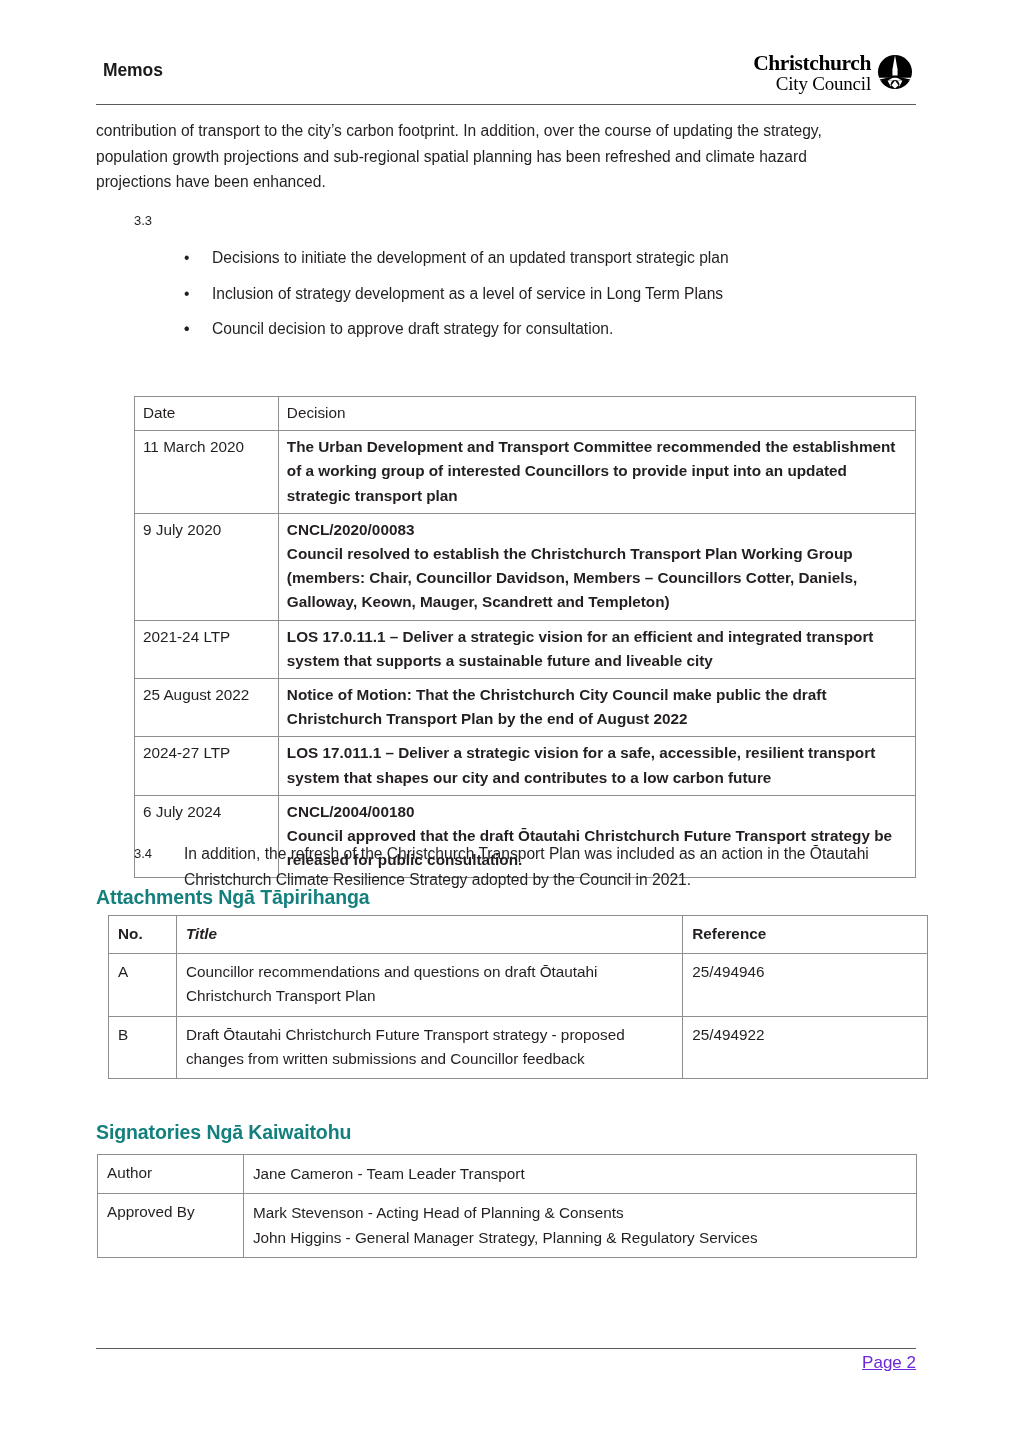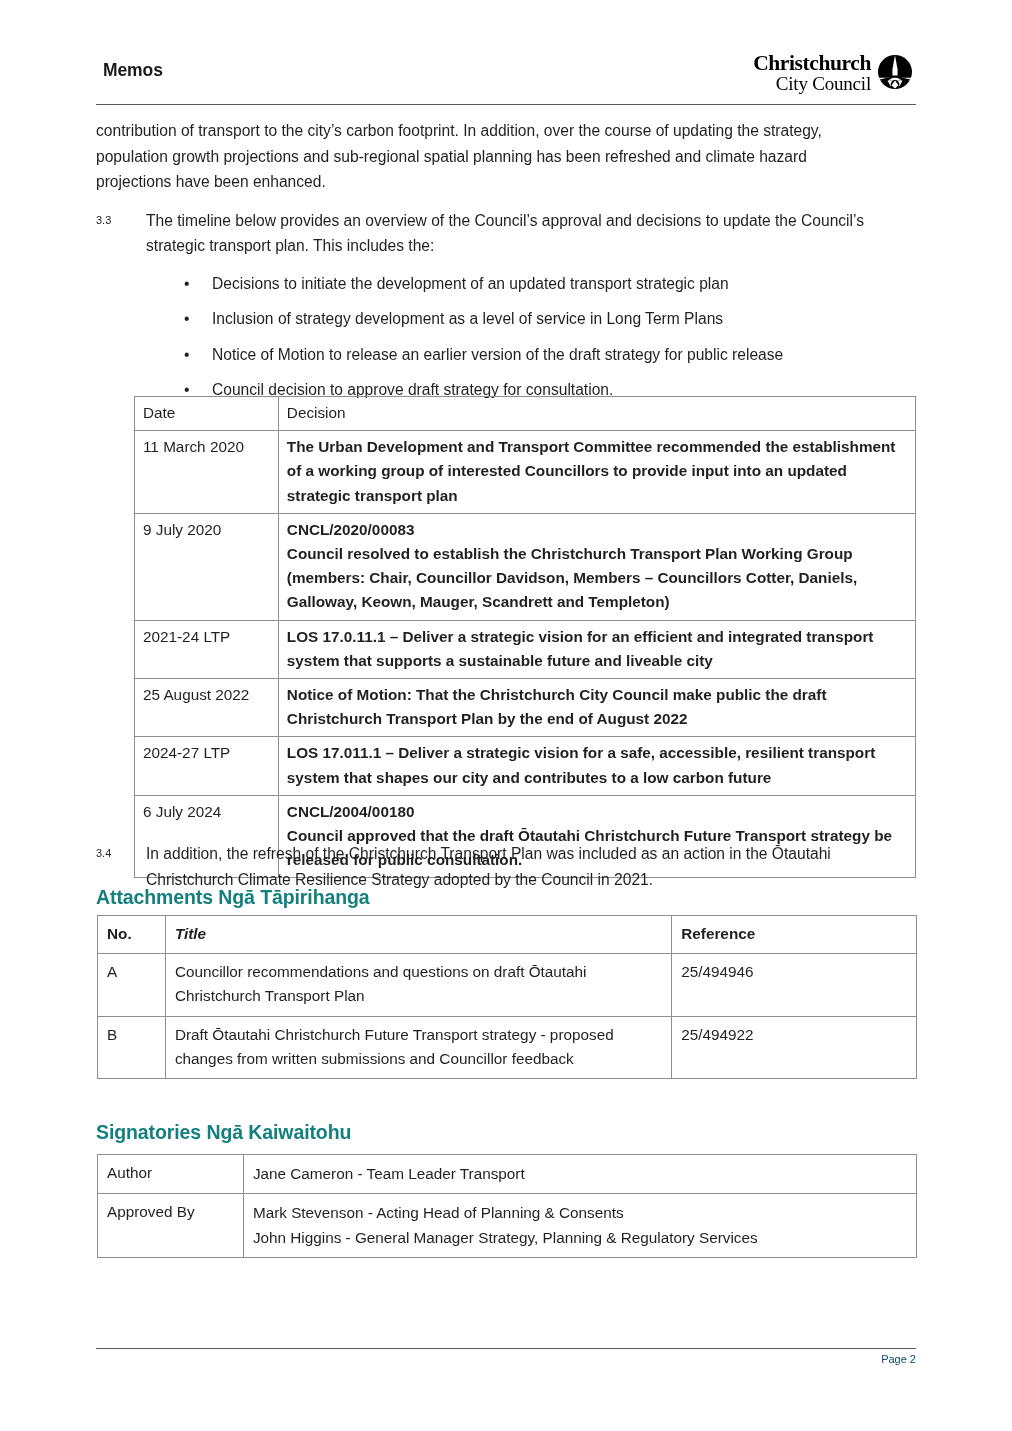--- a/index.html
+++ b/index.html
@@ -95,21 +95,22 @@
     width: 736px;
   }
 
   .numbered {
     display: flex;
     margin-top: 13px;
   }
   .numbered .num {
     width: 50px;
     flex: 0 0 50px;
-    font-size: 11px;
+    margin-left: 38px;
+    font-size: 13px;
     line-height: 25.5px;
   }
   .numbered .body {
     flex: 1 1 auto;
     font-size: 15.6px;
     line-height: 25.5px;
   }
 
   ul.bullets {
     margin: 12px 0 0 0;
@@ -168,21 +169,21 @@
     color: #14807e;
     letter-spacing: -0.1px;
     margin: 0;
   }
 
   .attach-heading { position: absolute; left: 0px; top: 768px; }
   .sign-heading  { position: absolute; left: 0px; top: 1003px; }
 
   .attach-table {
     position: absolute;
-    left: 1px;
+    left: 12px;
     top: 797px;
     width: 820px;
   }
   .attach-table td, .attach-table th { padding: 6px 9px 7px 9px; }
   .attach-table .c-no  { width: 68px; }
   .attach-table .c-ti  { width: 507px; }
   .attach-table .c-ref { width: 245px; }
 
   .sign-table {
     position: absolute;
@@ -201,22 +202,23 @@
     left: 96px;
     top: 1348px;
     width: 820px;
     height: 0;
     border-top: 1.6px solid #5a5a5a;
   }
   .footer-page {
     position: absolute;
     right: 96px;
     top: 1353px;
-    font-size: 11px;
-    color: #0c4a6e;
+    font-size: 17px;
+    color: #6d28d9;
+    text-decoration: underline;
   }
 </style>
 </head>
 <body>
 
 <div class="page">
 
   <div class="doc-header">
     <div class="header-title">Memos</div>
 
@@ -240,27 +242,26 @@
     </div>
   </div>
   <div class="header-rule"></div>
 
   <div class="content">
 
     <p class="para intro-para">contribution of transport to the city’s carbon footprint. In addition, over the course of updating the strategy, population growth projections and sub-regional spatial planning has been refreshed and climate hazard projections have been enhanced.</p>
 
     <div class="numbered">
       <div class="num">3.3</div>
-      <div class="body">The timeline below provides an overview of the Council’s approval and decisions to update the Council’s strategic transport plan. This includes the:</div>
     </div>
 
     <ul class="bullets">
       <li><span class="dot">•</span><span>Decisions to initiate the development of an updated transport strategic plan</span></li>
       <li><span class="dot">•</span><span>Inclusion of strategy development as a level of service in Long Term Plans</span></li>
-      <li><span class="dot">•</span><span>Notice of Motion to release an earlier version of the draft strategy for public release</span></li>
+      <li><span class="dot">•</span></li>
       <li><span class="dot">•</span><span>Council decision to approve draft strategy for consultation.</span></li>
     </ul>
 
     <table class="timeline-table">
       <tbody>
         <tr>
           <td class="c-date">Date</td>
           <td class="c-dec">Decision</td>
         </tr>
         <tr>

